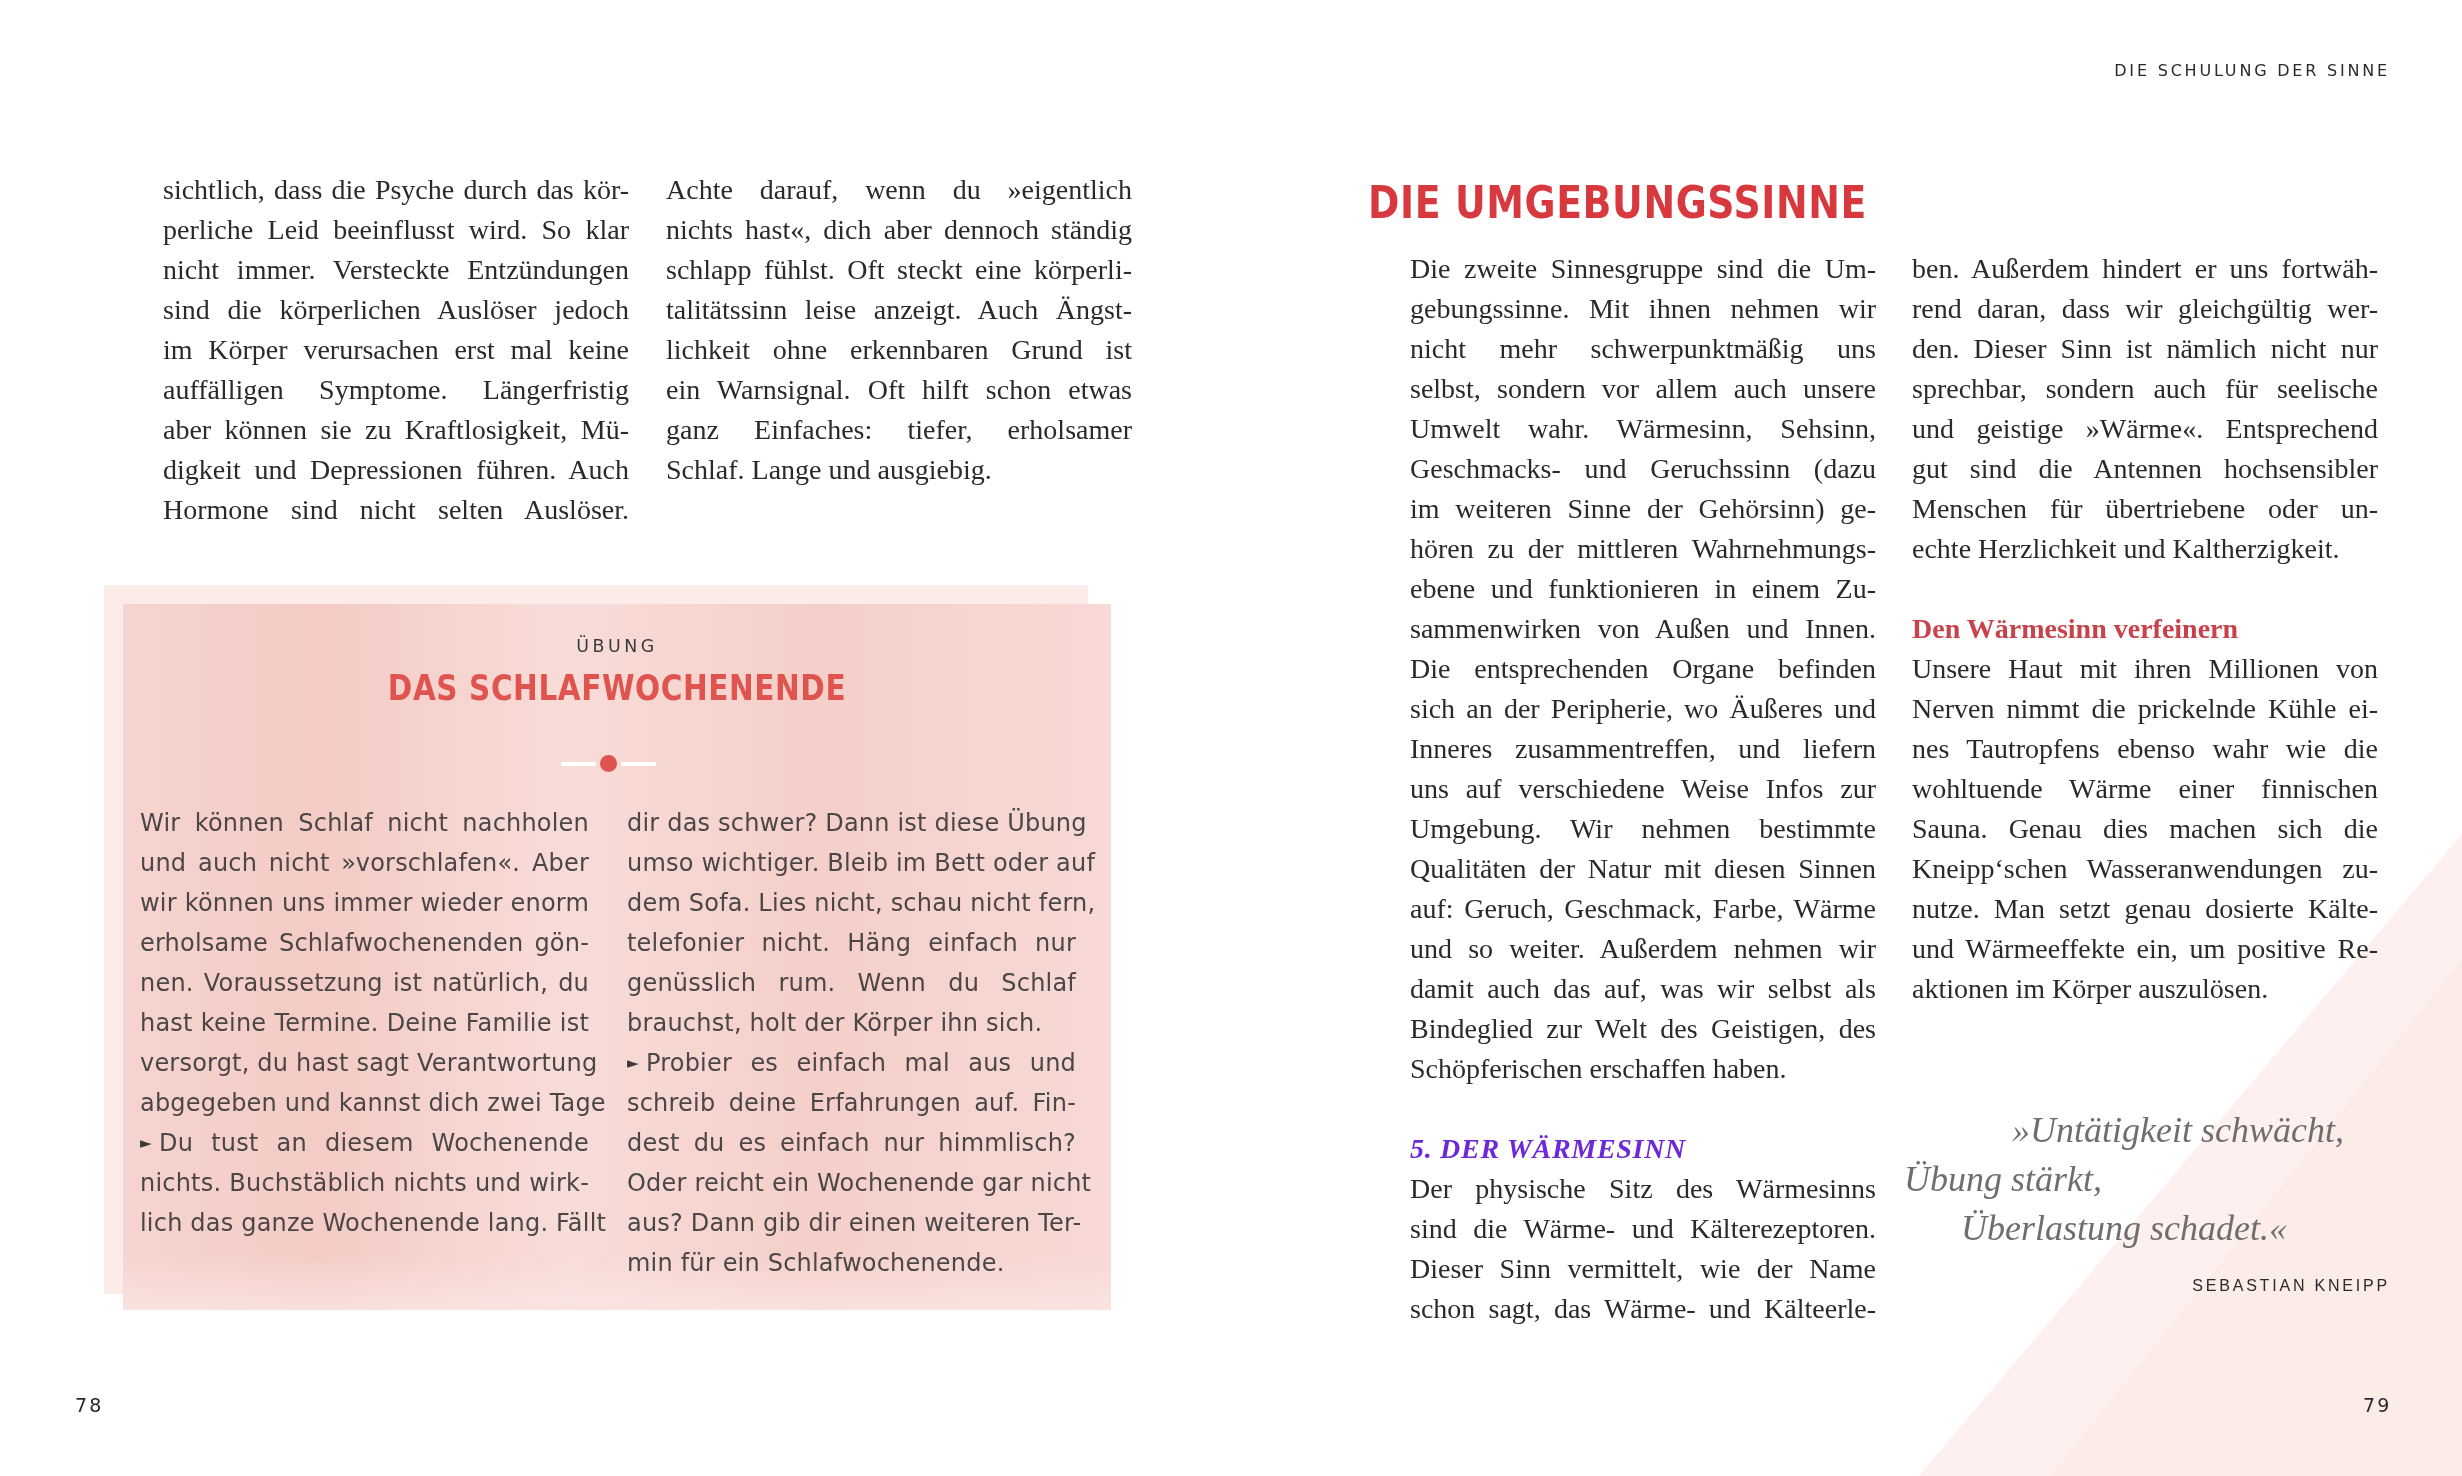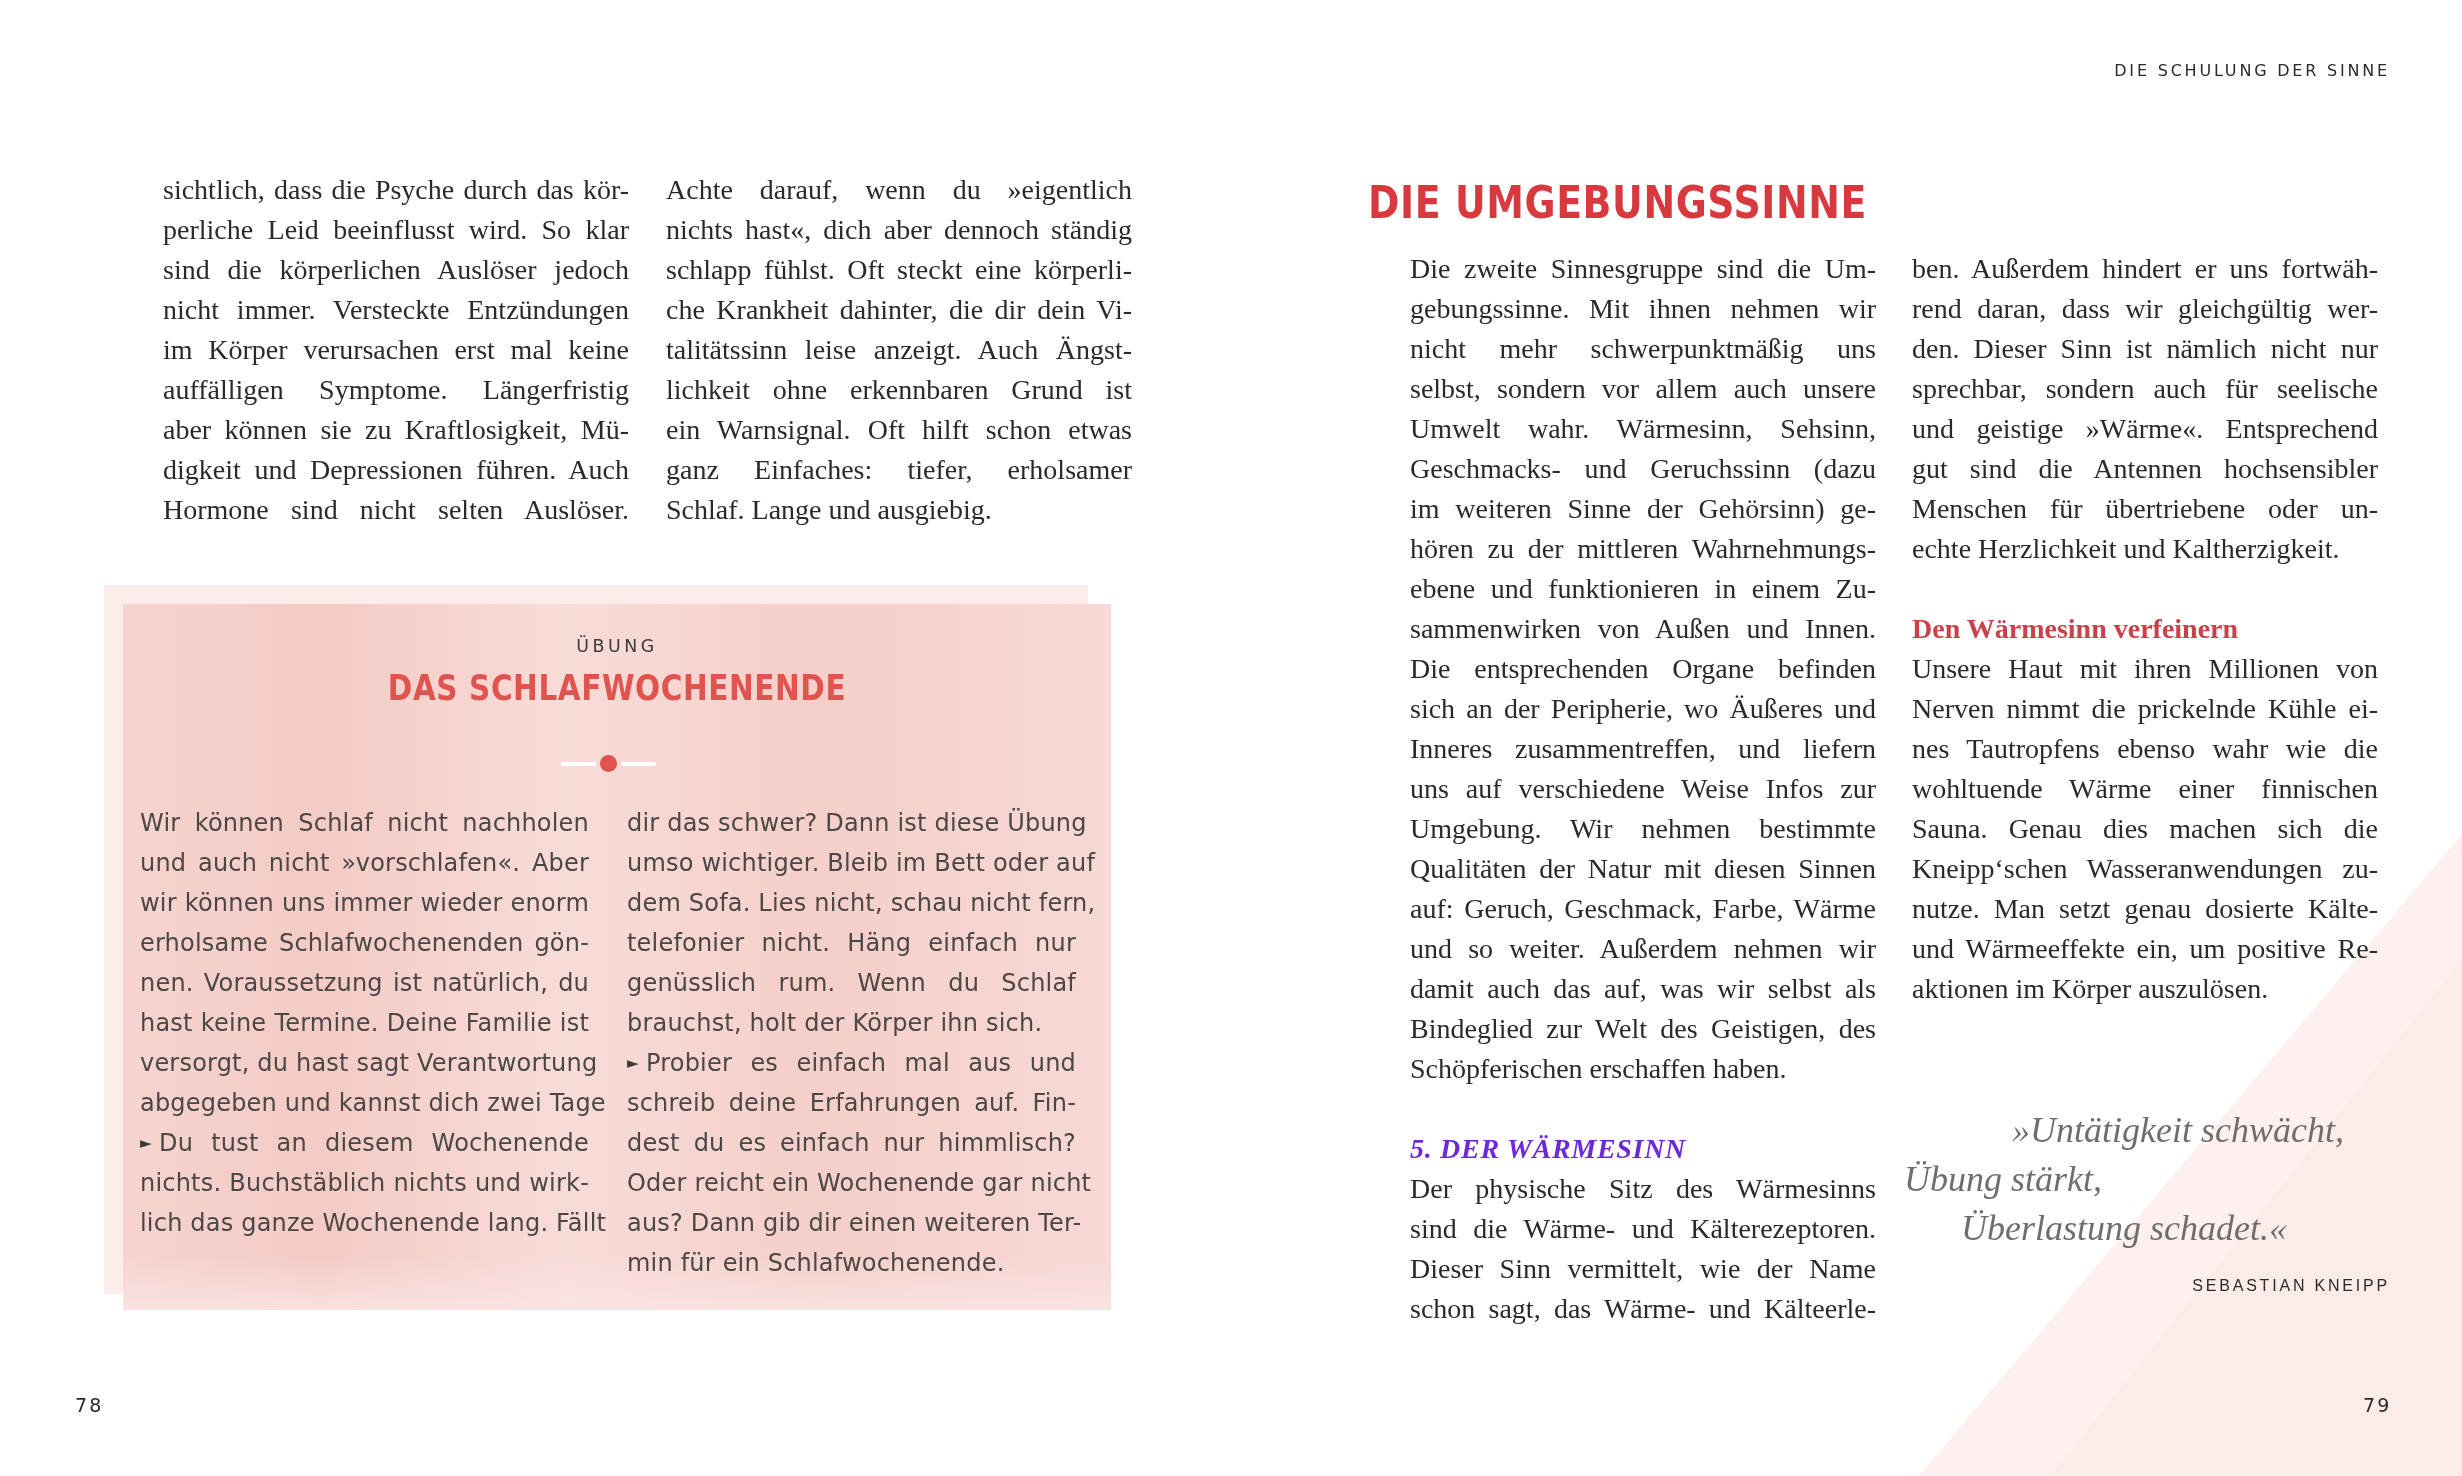--- a/index.html
+++ b/index.html
@@ -107,34 +107,33 @@
 <svg class="deco-triangle" viewBox="0 0 3543 2125" preserveAspectRatio="none">
   <polygon points="3543,1200 3543,2125 2760,2125" fill="#fdf0ee"></polygon>
   <polygon points="3543,1380 3543,2125 2950,2125" fill="#fbe9e6" opacity="0.7"></polygon>
 </svg>
 
 <div class="running-head">DIE SCHULUNG DER SINNE</div>
 
 <div class="col" style="left:124px; top:170px; width:466px;">
   <span class="ln">sichtlich, dass die Psyche durch das kör-</span>
   <span class="ln">perliche Leid beeinflusst wird. So klar</span>
+  <span class="ln">nicht immer. Versteckte Entzündungen</span>
   <span class="ln">sind die körperlichen Auslöser jedoch</span>
-  <span class="ln">nicht immer. Versteckte Entzündungen</span>
   <span class="ln">im Körper verursachen erst mal keine</span>
   <span class="ln">auffälligen Symptome. Längerfristig</span>
   <span class="ln">aber können sie zu Kraftlosigkeit, Mü-</span>
   <span class="ln">digkeit und Depressionen führen. Auch</span>
   <span class="ln">Hormone sind nicht selten Auslöser.</span>
 </div>
 
 <div class="col" style="left:627px; top:170px; width:466px;">
   <span class="ln">Achte darauf, wenn du »eigentlich</span>
   <span class="ln">nichts hast«, dich aber dennoch ständig</span>
   <span class="ln">schlapp fühlst. Oft steckt eine körperli-</span>
-  <span class="ln">che Krankheit dahinter, die dir dein Vi-</span>
   <span class="ln">talitätssinn leise anzeigt. Auch Ängst-</span>
   <span class="ln">lichkeit ohne erkennbaren Grund ist</span>
   <span class="ln">ein Warnsignal. Oft hilft schon etwas</span>
   <span class="ln">ganz Einfaches: tiefer, erholsamer</span>
   <span class="ln last">Schlaf. Lange und ausgiebig.</span>
 </div>
 
 <div class="box-outer"></div>
 <div class="box-inner"></div>
 <div class="box-kicker">ÜBUNG</div>

